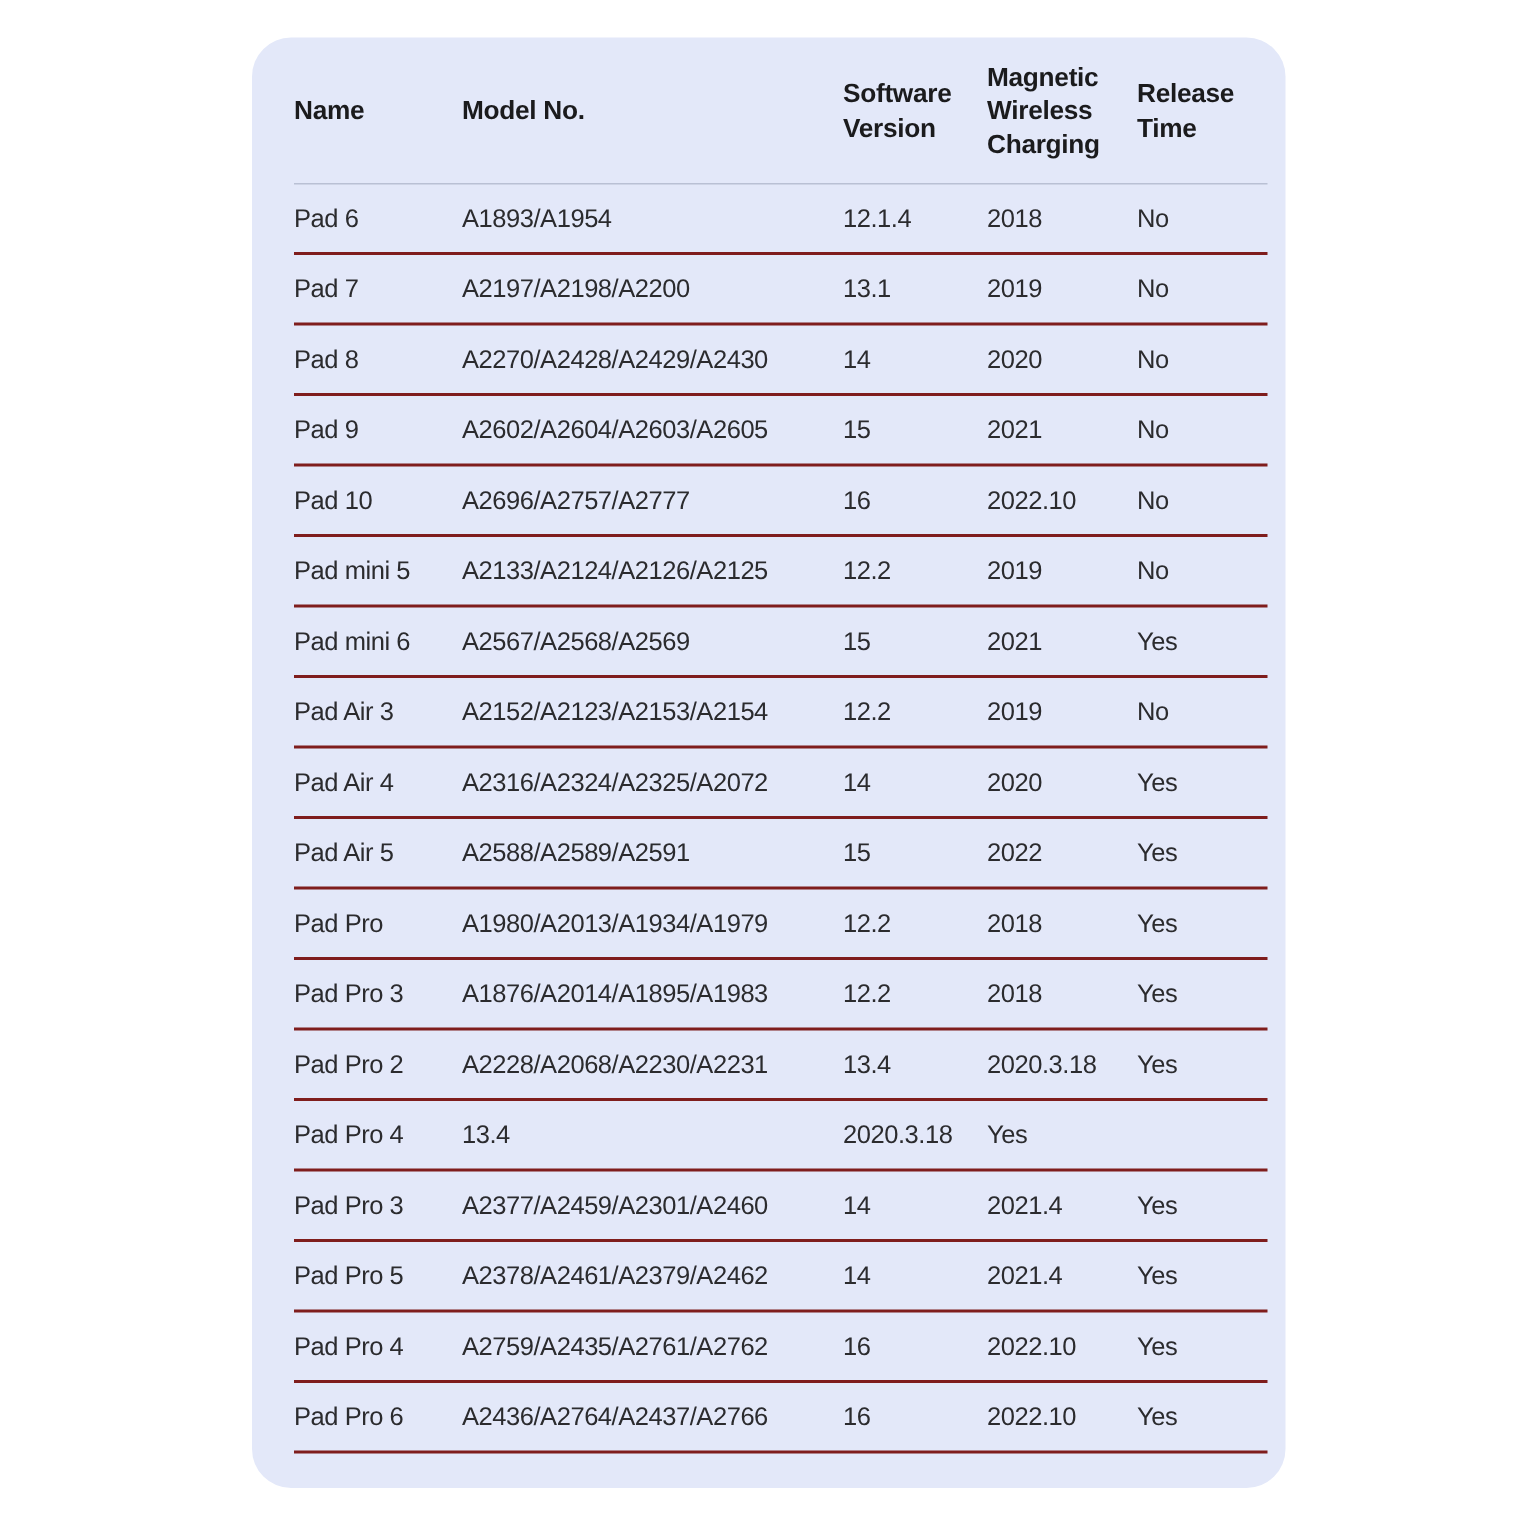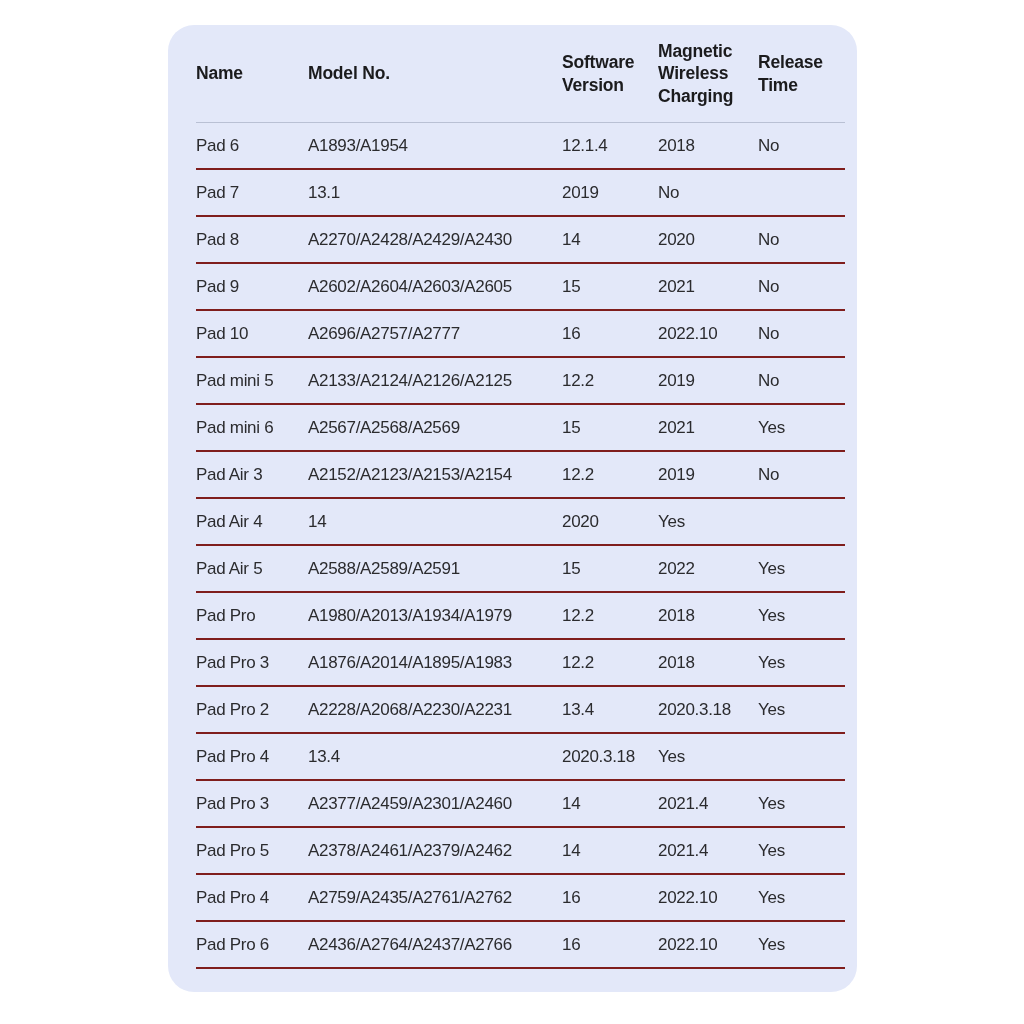--- a/index.html
+++ b/index.html
@@ -73,20 +73,21 @@
     <div>
         <div class="grid-row data-row">
           <div class="cell">Pad 6</div>
           <div class="cell">A1893/A1954</div>
           <div class="cell">12.1.4</div>
           <div class="cell">2018</div>
           <div class="cell">No</div>
         </div>
         <div class="grid-row data-row">
           <div class="cell">Pad 7</div>
+          <div class="cell">A2197/A2198/A2200</div>
           <div class="cell">13.1</div>
           <div class="cell">2019</div>
           <div class="cell">No</div>
         </div>
         <div class="grid-row data-row">
           <div class="cell">Pad 8</div>
           <div class="cell">A2270/A2428/A2429/A2430</div>
           <div class="cell">14</div>
           <div class="cell">2020</div>
           <div class="cell">No</div>
@@ -121,20 +122,21 @@
         </div>
         <div class="grid-row data-row">
           <div class="cell">Pad Air 3</div>
           <div class="cell">A2152/A2123/A2153/A2154</div>
           <div class="cell">12.2</div>
           <div class="cell">2019</div>
           <div class="cell">No</div>
         </div>
         <div class="grid-row data-row">
           <div class="cell">Pad Air 4</div>
+          <div class="cell">A2316/A2324/A2325/A2072</div>
           <div class="cell">14</div>
           <div class="cell">2020</div>
           <div class="cell">Yes</div>
         </div>
         <div class="grid-row data-row">
           <div class="cell">Pad Air 5</div>
           <div class="cell">A2588/A2589/A2591</div>
           <div class="cell">15</div>
           <div class="cell">2022</div>
           <div class="cell">Yes</div>

